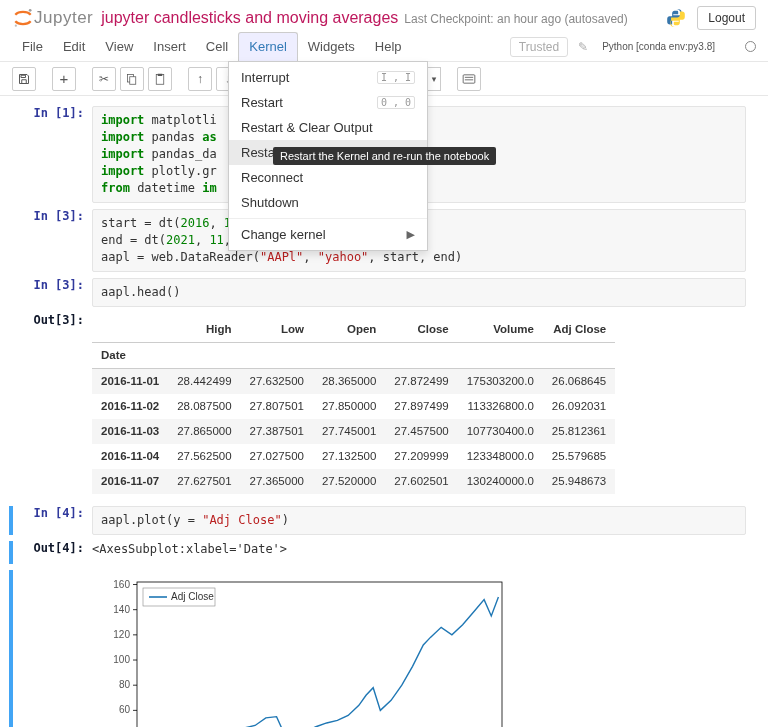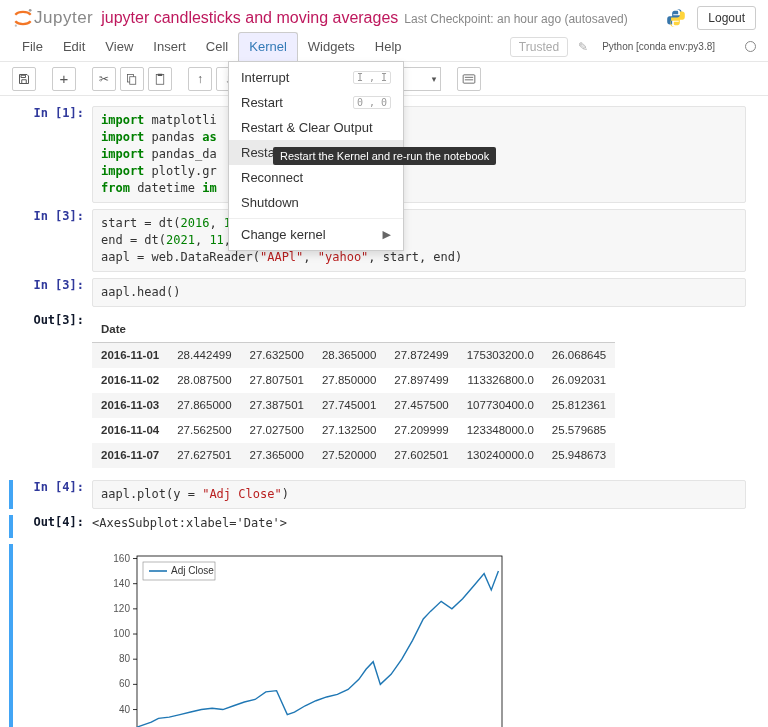--- a/index.html
+++ b/index.html
@@ -63,21 +63,21 @@
   .tgap { width:8px; }
   .run-btn { padding:0 8px; gap:4px; }
   .dropdown-select { border:1px solid #ccc; height:24px; font-size:12px; min-width:60px; background:#fff; display:inline-flex; align-items:center; padding:0 4px;}
   .dropdown-select .caret { margin-left:auto; font-size:9px; color:#555;}
 
   
   .kernel-menu {
     position:absolute; left:228px; top:29px;
     border:1px solid #ccc; background:#fff;
     box-shadow:0 4px 8px rgba(0,0,0,0.12);
-    width:176px; z-index:50; padding:3px 0;
+    width:200px; z-index:50; padding:3px 0;
   }
   .kmenu-item {
     display:flex; align-items:center; justify-content:space-between;
     padding:5px 12px; font-size:13px; color:#333; cursor:pointer;
   }
   .kmenu-item.hl { background:#eaeaea; }
   .kmenu-sep { height:1px; background:#eee; margin:3px 0; }
   .shortcut { font-family:monospace; font-size:10px; color:#999;
     border:1px solid #ddd; padding:0 3px; border-radius:2px; }
   .submenu-arrow { font-size:11px; color:#666; }
@@ -260,20 +260,29 @@
   <div class="cell">
     <div class="prompt in-prompt">In [3]:</div>
     <div class="body">aapl.head()</div>
   </div>
 
   <div class="cell out">
     <div class="prompt out-prompt">Out[3]:</div>
     <div class="body">
       <table class="df">
         <thead>
+          <tr id="df-head-row">
+              <th></th>
+              <th>High</th>
+              <th>Low</th>
+              <th>Open</th>
+              <th>Close</th>
+              <th>Volume</th>
+              <th>Adj Close</th>
+            </tr>
           <tr>
               <th style="text-align:left;">Date</th>
               <th></th>
               <th></th>
               <th></th>
               <th></th>
               <th></th>
               <th></th>
             </tr>
         </thead>

